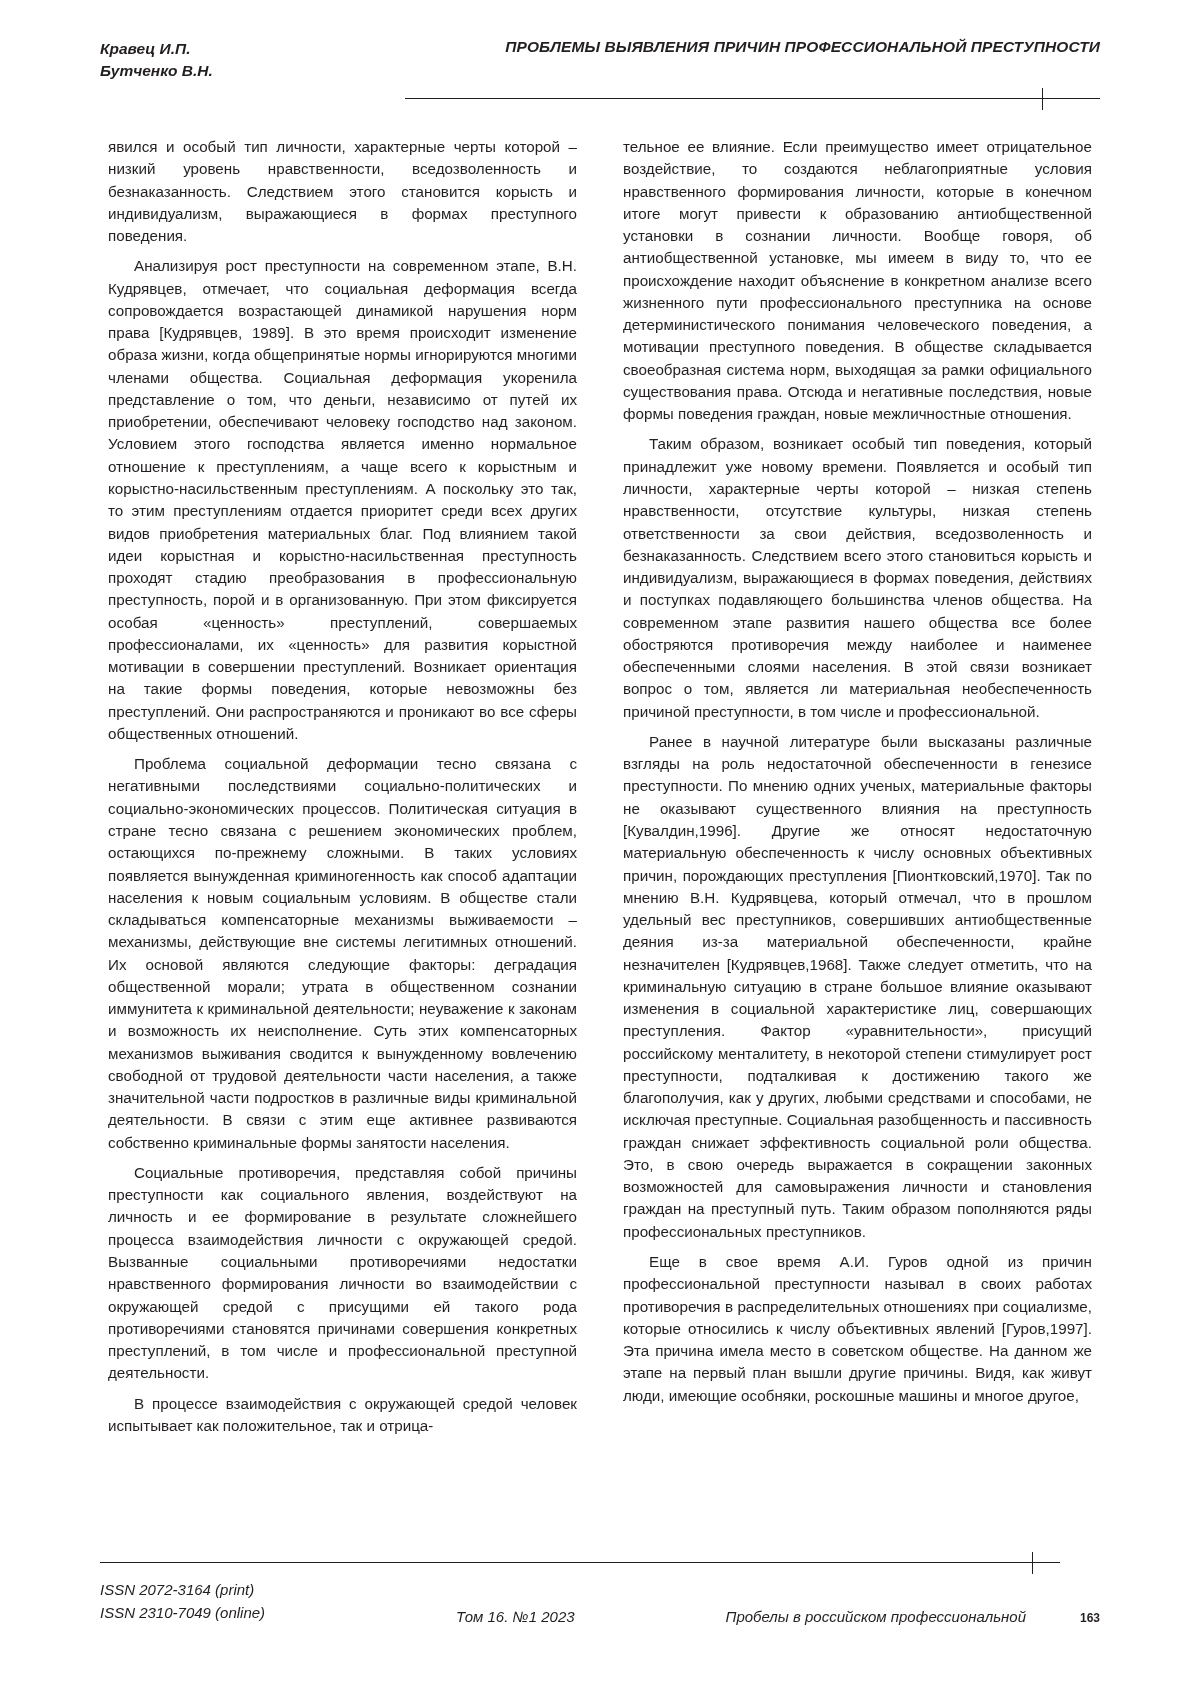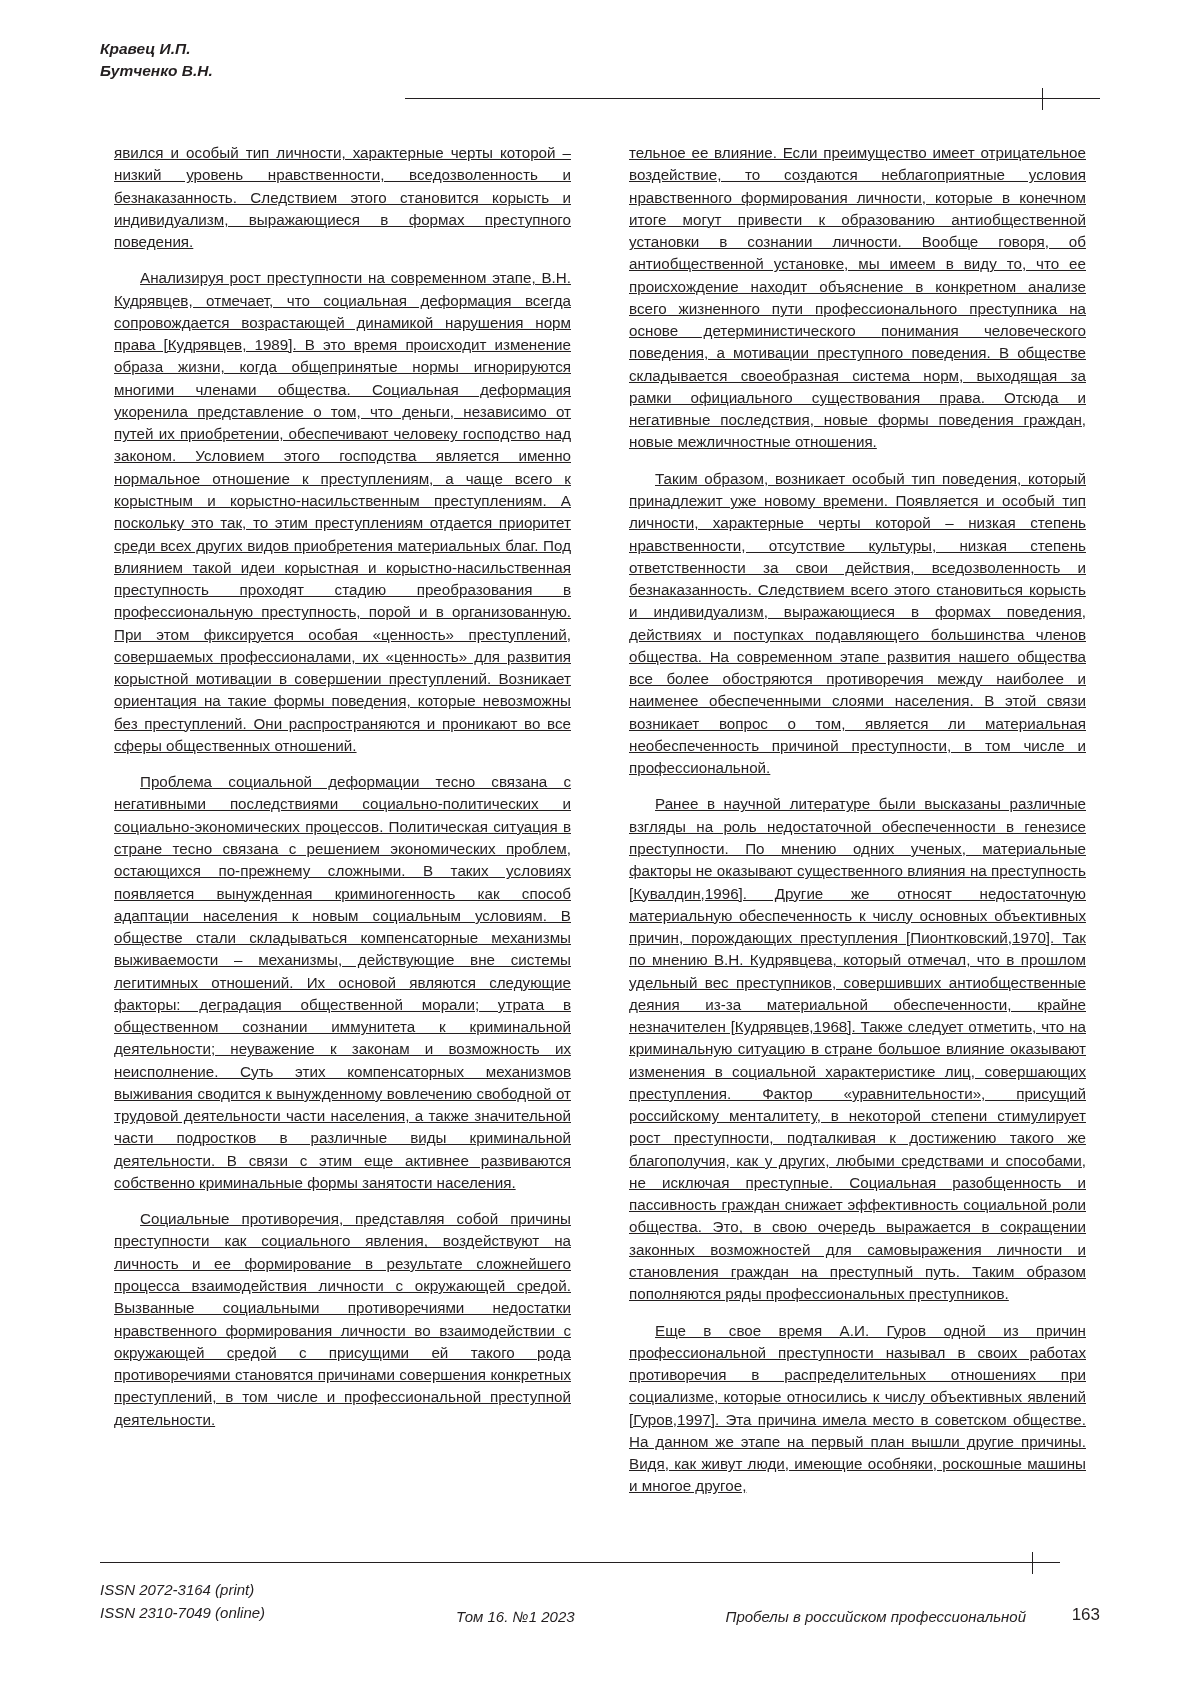--- a/index.html
+++ b/index.html
@@ -72,28 +72,27 @@
     left: 100px;
     top: 128px;
     width: 1000px;
     display: flex;
     gap: 30px;
   }
   .col {
     width: 485px;
   }
   .col p {
-    margin: 14px;
+    margin: 8px;
     font-size: 15.2px;
     line-height: 1.465;
     text-align: justify;
     text-justify: inter-word;
     text-indent: 26px;
     hyphens: manual;
-    text-decoration: underline;
   }
   .col p.noindent {
     text-indent: 0;
   }
 
   
   .footer-rule {
     position: absolute;
     left: 100px;
     top: 1562px;
@@ -133,43 +132,45 @@
   }
   .footer-journal {
     flex: 1;
     text-align: right;
     padding-right: 22px;
   }
   .footer-page {
     width: 40px;
     text-align: right;
     font-style: normal;
-    font-weight: normal;
-    font-size: 17px;
+    font-weight: bold;
+    font-size: 12px;
   }
 </style>
 </head>
 <body>
 
 <div class="page">
 
   <div class="header">
     <div class="header-authors">Кравец И.П.
 Бутченко В.Н.</div>
+    <div class="header-title">ПРОБЛЕМЫ ВЫЯВЛЕНИЯ ПРИЧИН ПРОФЕССИОНАЛЬНОЙ ПРЕСТУПНОСТИ</div>
   </div>
   <div class="header-rule"></div>
   <div class="right-vrule-top"></div>
 
   <div class="columns">
 
     <div class="col">
       <p class="noindent">явился и особый тип личности, характерные черты которой – низкий уровень нравственности, вседозволенность и безнаказанность. Следствием этого становится корысть и индивидуализм, выражающиеся в формах преступного поведения.</p>
       <p>Анализируя рост преступности на современном этапе, В.Н. Кудрявцев, отмечает, что социальная деформация всегда сопровождается возрастающей динамикой нарушения норм права [Кудрявцев, 1989]. В это время происходит изменение образа жизни, когда общепринятые нормы игнорируются многими членами общества. Социальная деформация укоренила представление о том, что деньги, независимо от путей их приобретении, обеспечивают человеку господство над законом. Условием этого господства является именно нормальное отношение к преступлениям, а чаще всего к корыстным и корыстно-насильственным преступлениям. А поскольку это так, то этим преступлениям отдается приоритет среди всех других видов приобретения материальных благ. Под влиянием такой идеи корыстная и корыстно-насильственная преступность проходят стадию преобразования в профессиональную преступность, порой и в организованную. При этом фиксируется особая «ценность» преступлений, совершаемых профессионалами, их «ценность» для развития корыстной мотивации в совершении преступлений. Возникает ориентация на такие формы поведения, которые невозможны без преступлений. Они распространяются и проникают во все сферы общественных отношений.</p>
       <p>Проблема социальной деформации тесно связана с негативными последствиями социально-политических и социально-экономических процессов. Политическая ситуация в стране тесно связана с решением экономических проблем, остающихся по-прежнему сложными. В таких условиях появляется вынужденная криминогенность как способ адаптации населения к новым социальным условиям. В обществе стали складываться компенсаторные механизмы выживаемости – механизмы, действующие вне системы легитимных отношений. Их основой являются следующие факторы: деградация общественной морали; утрата в общественном сознании иммунитета к криминальной деятельности; неуважение к законам и возможность их неисполнение. Суть этих компенсаторных механизмов выживания сводится к вынужденному вовлечению свободной от трудовой деятельности части населения, а также значительной части подростков в различные виды криминальной деятельности. В связи с этим еще активнее развиваются собственно криминальные формы занятости населения.</p>
       <p>Социальные противоречия, представляя собой причины преступности как социального явления, воздействуют на личность и ее формирование в результате сложнейшего процесса взаимодействия личности с окружающей средой. Вызванные социальными противоречиями недостатки нравственного формирования личности во взаимодействии с окружающей средой с присущими ей такого рода противоречиями становятся причинами совершения конкретных преступлений, в том числе и профессиональной преступной деятельности.</p>
+      <p>В процессе взаимодействия с окружающей средой человек испытывает как положительное, так и отрица-</p>
     </div>
 
     <div class="col">
       <p class="noindent">тельное ее влияние. Если преимущество имеет отрицательное воздействие, то создаются неблагоприятные условия нравственного формирования личности, которые в конечном итоге могут привести к образованию антиобщественной установки в сознании личности. Вообще говоря, об антиобщественной установке, мы имеем в виду то, что ее происхождение находит объяснение в конкретном анализе всего жизненного пути профессионального преступника на основе детерминистического понимания человеческого поведения, а мотивации преступного поведения. В обществе складывается своеобразная система норм, выходящая за рамки официального существования права. Отсюда и негативные последствия, новые формы поведения граждан, новые межличностные отношения.</p>
       <p>Таким образом, возникает особый тип поведения, который принадлежит уже новому времени. Появляется и особый тип личности, характерные черты которой – низкая степень нравственности, отсутствие культуры, низкая степень ответственности за свои действия, вседозволенность и безнаказанность. Следствием всего этого становиться корысть и индивидуализм, выражающиеся в формах поведения, действиях и поступках подавляющего большинства членов общества. На современном этапе развития нашего общества все более обостряются противоречия между наиболее и наименее обеспеченными слоями населения. В этой связи возникает вопрос о том, является ли материальная необеспеченность причиной преступности, в том числе и профессиональной.</p>
       <p>Ранее в научной литературе были высказаны различные взгляды на роль недостаточной обеспеченности в генезисе преступности. По мнению одних ученых, материальные факторы не оказывают существенного влияния на преступность [Кувалдин,1996]. Другие же относят недостаточную материальную обеспеченность к числу основных объективных причин, порождающих преступления [Пионтковский,1970]. Так по мнению В.Н. Кудрявцева, который отмечал, что в прошлом удельный вес преступников, совершивших антиобщественные деяния из-за материальной обеспеченности, крайне незначителен [Кудрявцев,1968].  Также следует отметить, что на криминальную ситуацию в стране большое влияние оказывают изменения в социальной характеристике лиц, совершающих преступления. Фактор «уравнительности», присущий российскому менталитету, в некоторой степени стимулирует рост преступности, подталкивая к достижению такого же благополучия, как у других, любыми средствами и способами, не исключая преступные. Социальная разобщенность и пассивность граждан снижает эффективность социальной роли общества. Это, в свою очередь выражается в сокращении законных возможностей для самовыражения личности и становления граждан на преступный путь. Таким образом пополняются ряды профессиональных преступников.</p>
       <p>Еще в свое время А.И. Гуров одной из причин профессиональной преступности называл в своих работах противоречия в распределительных отношениях при социализме, которые относились к числу объективных явлений [Гуров,1997]. Эта причина имела место в советском обществе. На данном же этапе на первый план вышли другие причины. Видя, как живут люди, имеющие особняки, роскошные машины и многое другое,</p>
     </div>
 
   </div>

